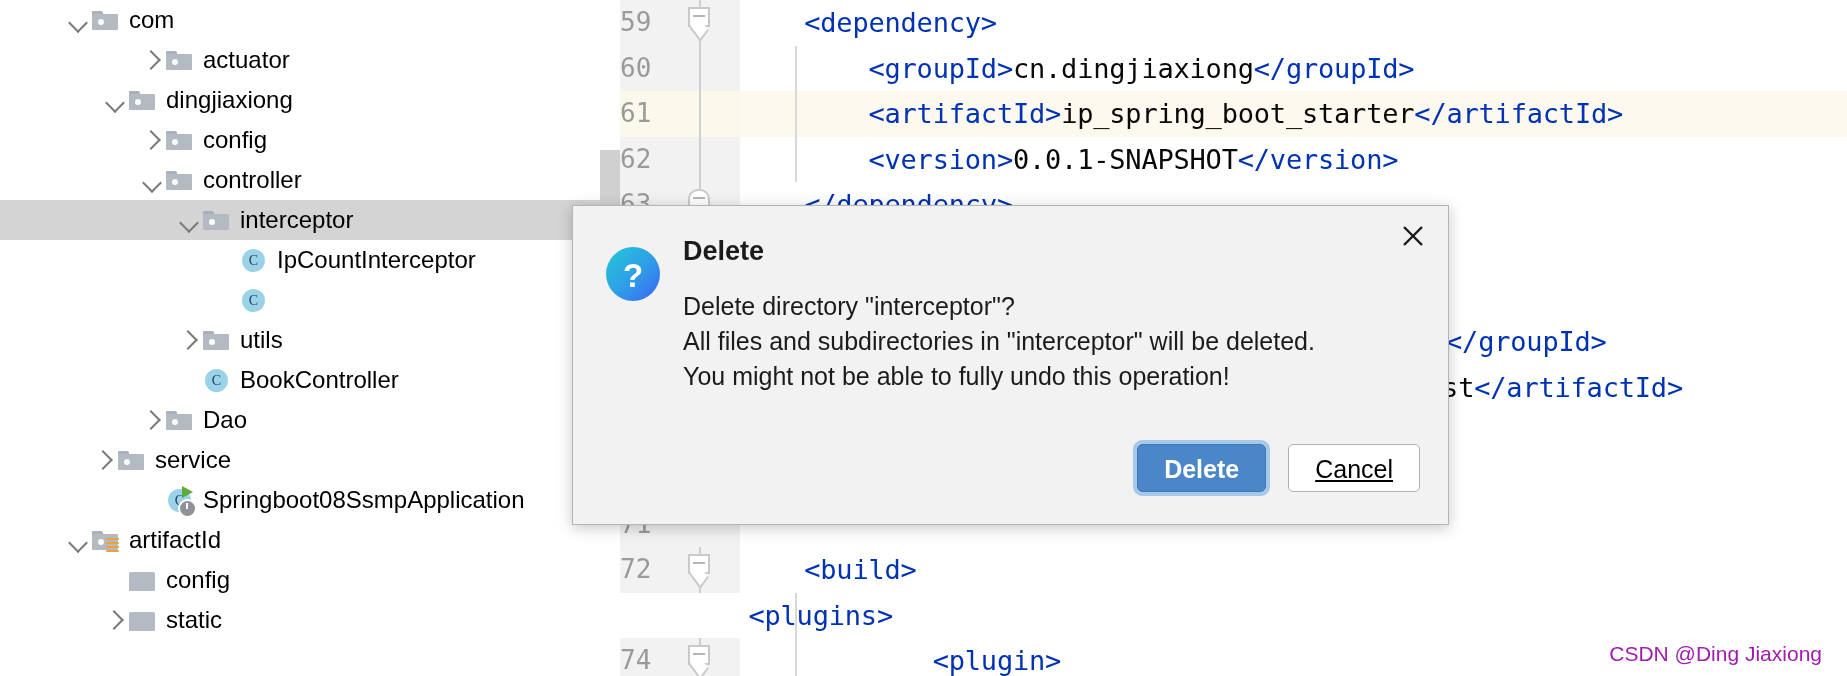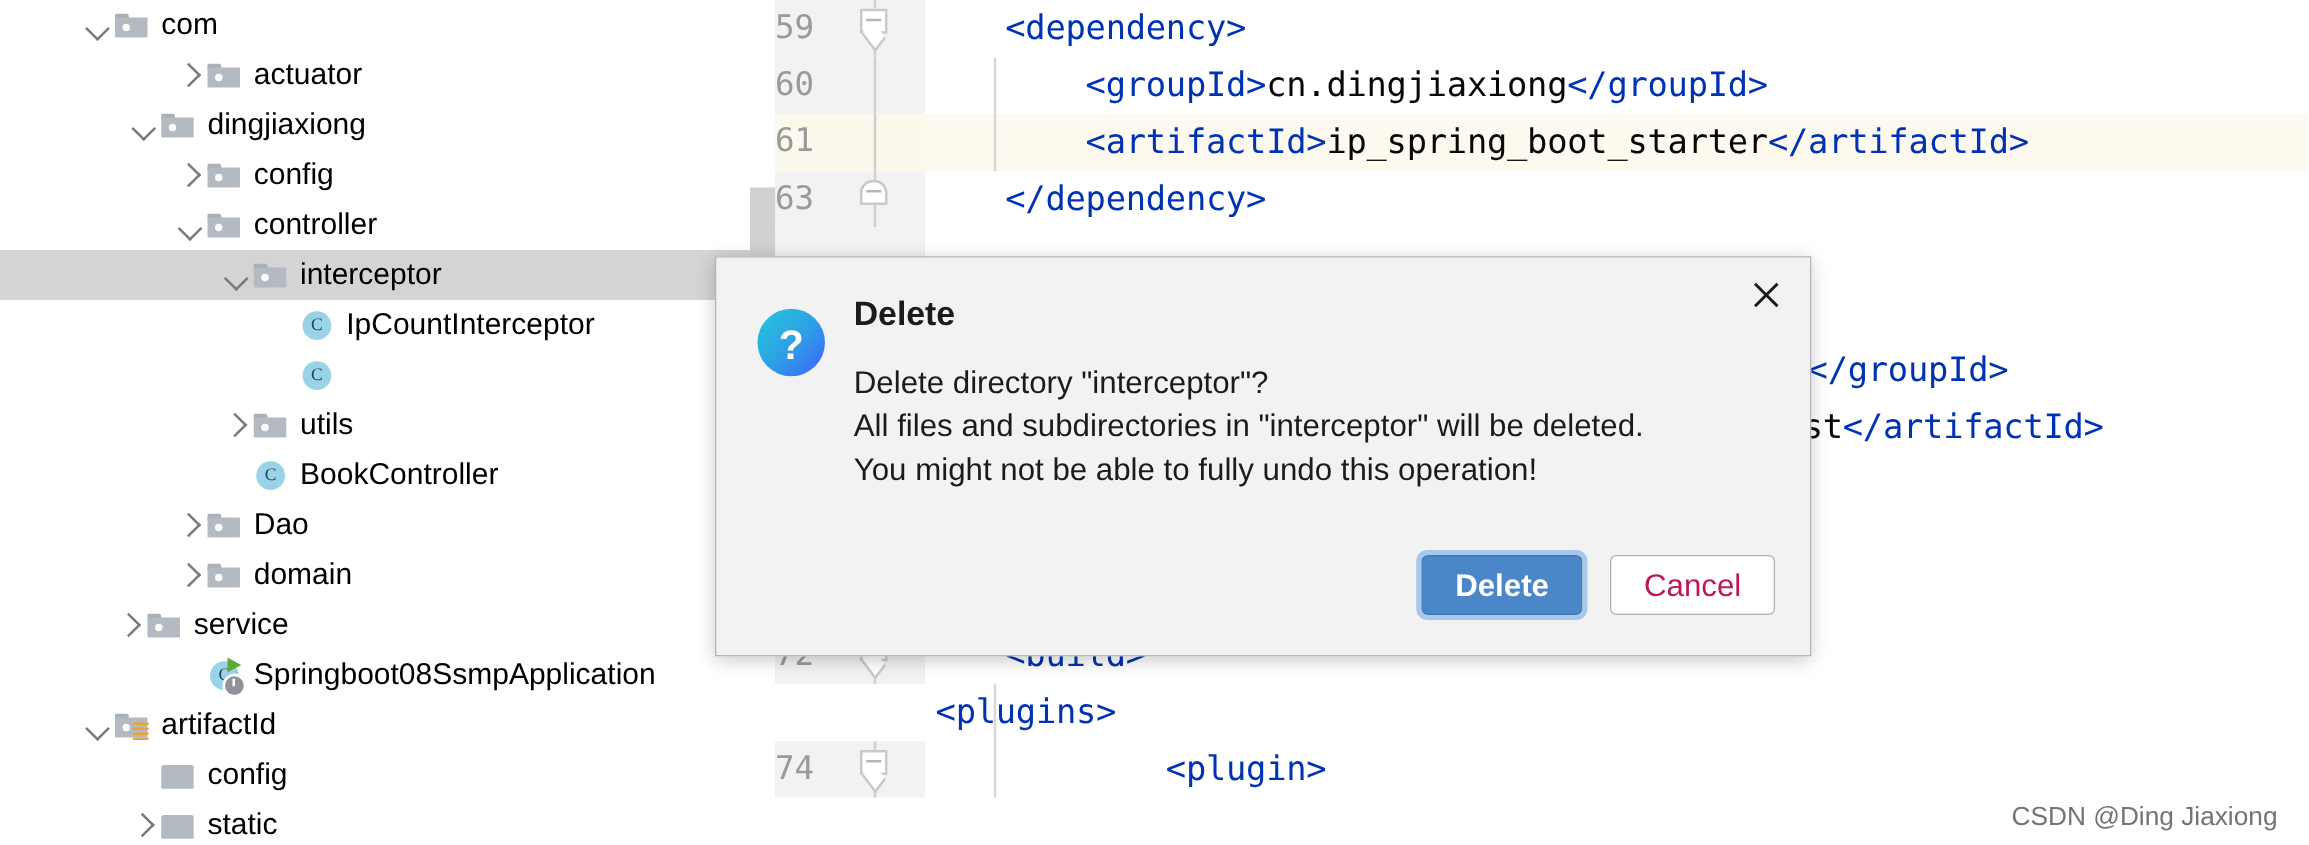--- a/index.html
+++ b/index.html
@@ -317,31 +317,32 @@
   .dlg-btn.primary {
     background: #4a86c8;
     color: #ffffff;
     font-weight: bold;
     border: 1px solid #3c78ba;
     outline: 4px solid #a8c8ea;
     margin: 4px;
   }
   .dlg-btn.secondary {
     background: #ffffff;
-    color: #be185d;
+    color: #000000;
     border: 1px solid #b0b0b0;
+    text-decoration: underline;
   }
 
   
   #watermark {
     position: absolute;
     right: 25px;
     bottom: 10px;
     font-size: 21px;
-    color: #737373;
+    color: #a21caf;
     font-family: "Liberation Sans", sans-serif;
     white-space: nowrap;
   }
 </style>
 </head>
 <body>
 
 <div id="project-tree">
     <div class="tree-row" style="padding-left: 65px;">
       <span class="arrow down"></span>
@@ -427,29 +428,20 @@
       <span class="tree-label">BookController</span>
     </div>
     <div class="tree-row" style="padding-left: 139px;">
       <span class="arrow right"></span>
       <span class="folder-icon">
         <span class="tab"></span>
         <span class="body"></span>
         <span class="dot"></span>
       </span>
       <span class="tree-label">Dao</span>
-    </div>
-    <div class="tree-row" style="padding-left: 139px;">
-      <span class="arrow right"></span>
-      <span class="folder-icon">
-        <span class="tab"></span>
-        <span class="body"></span>
-        <span class="dot"></span>
-      </span>
-      <span class="tree-label">domain</span>
     </div>
     <div class="tree-row" style="padding-left: 91px;">
       <span class="arrow right"></span>
       <span class="folder-icon">
         <span class="tab"></span>
         <span class="body"></span>
         <span class="dot"></span>
       </span>
       <span class="tree-label">service</span>
     </div>
@@ -515,20 +507,28 @@
       </div>
       <div class="code">        <span class="tag">&lt;groupId&gt;</span>cn.dingjiaxiong<span class="tag">&lt;/groupId&gt;</span></div>
       <span class="indent-guide" style="left: 175px;"></span>
     </div>
     <div class="code-line hl">
       <div class="gutter">
         <span class="lineno">61</span>
         <span class="fold-line"></span>
       </div>
       <div class="code">        <span class="tag">&lt;artifactId&gt;</span>ip_spring_boot_starter<span class="tag">&lt;/artifactId&gt;</span></div>
+      <span class="indent-guide" style="left: 175px;"></span>
+    </div>
+    <div class="code-line">
+      <div class="gutter">
+        <span class="lineno">62</span>
+        <span class="fold-line"></span>
+      </div>
+      <div class="code">        <span class="tag">&lt;version&gt;</span>0.0.1-SNAPSHOT<span class="tag">&lt;/version&gt;</span></div>
       <span class="indent-guide" style="left: 175px;"></span>
     </div>
     <div class="code-line">
       <div class="gutter">
         <span class="lineno">63</span>
         <span class="fold-line"></span>
         <span class="fold-mark up">
           <span class="shape"></span>
           <span class="minus"></span>
         </span>

